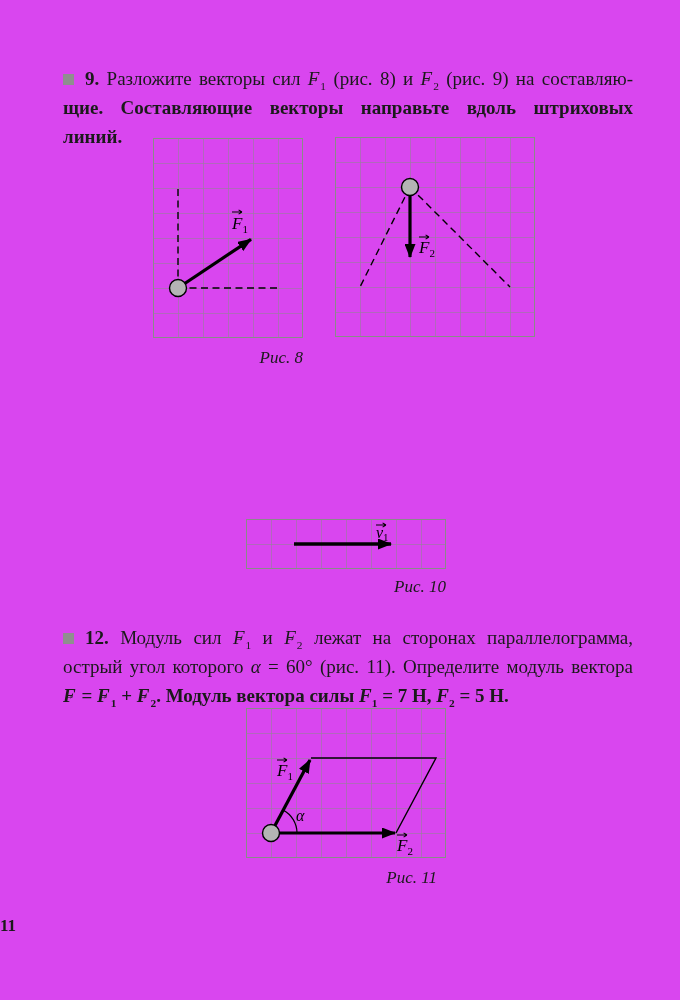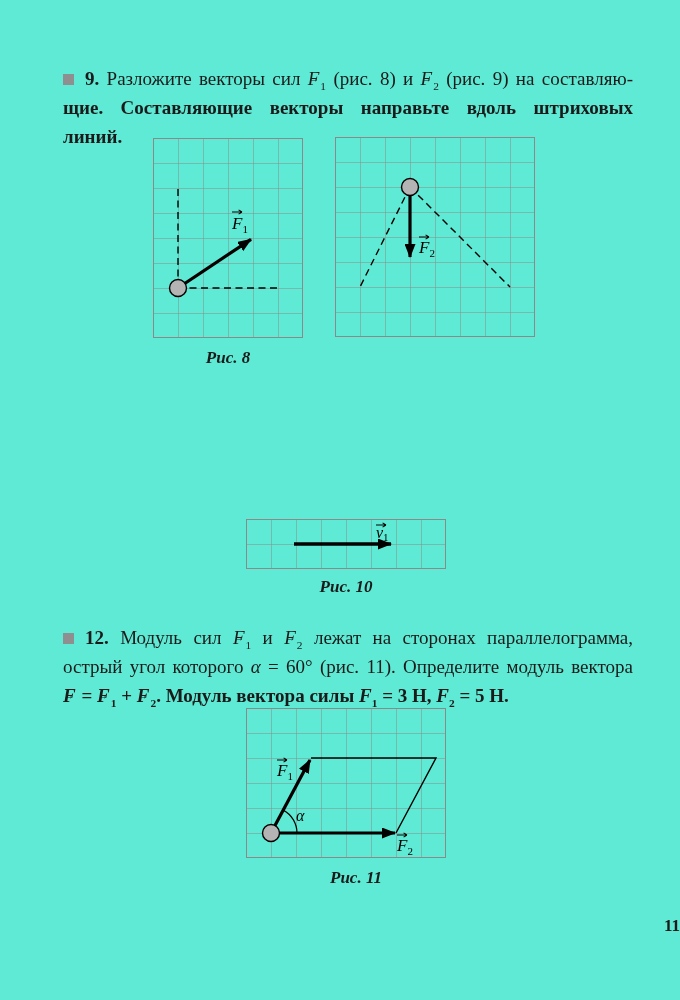--- a/index.html
+++ b/index.html
@@ -1,37 +1,37 @@
 <!DOCTYPE html>
 <html><head>
 <meta charset="utf-8">
 <style>
   html,body{margin:0;padding:0;}
   body{
     width:680px;height:1000px;background:#ffffff;
     font-family:"Liberation Serif","DejaVu Serif",serif;
     color:#1a1a1a;
   }
-  .page{position:relative;width:680px;height:1000px;background:#5eead4;overflow:hidden;}
+  .page{position:relative;width:680px;height:1000px;background:#d946ef;overflow:hidden;}
   .para{position:absolute;left:63px;width:570px;font-size:19px;line-height:29px;}
   .pline{text-align:justify;text-align-last:justify;}
   .pline.last{text-align-last:left;font-weight:bold;}
   .b{font-weight:bold;}
   .i{font-style:italic;}
   .vec{font-style:italic;position:relative;margin-right:1px;}
   .vec::before{
     content:"\2192";
     position:absolute;left:0.07em;top:-0.42em;
     font-size:0.55em;font-style:normal;color:#1a1a1a;
   }
   sub.rsub{font-size:0.6em;font-style:normal;line-height:0;}
   .bullet{display:inline-block;width:11px;height:11px;background:#8f8f8f;margin-right:11px;}
   .fig{position:absolute;}
-  .caption{position:absolute;text-align:center;font-style:italic;font-size:17px;color:#1a1a1a;font-weight:bold;}
-  .pagenum{position:absolute;top:916px;left:0;width:680px;text-align:right;font-weight:bold;font-size:17px;}
+  .caption{position:absolute;text-align:right;font-style:italic;font-size:17px;color:#1a1a1a;}
+  .pagenum{position:absolute;top:916px;left:0;width:680px;text-align:left;font-weight:bold;font-size:17px;}
   .svglbl{font-family:"Liberation Serif","DejaVu Serif",serif;font-style:italic;font-size:17px;fill:#000;}
   .svglbl-sm{font-family:"Liberation Serif","DejaVu Serif",serif;font-style:italic;font-size:16px;fill:#000;}
   .svgsub{font-style:normal;font-size:11px;}
   .alpha{font-family:"Liberation Serif","DejaVu Serif",serif;font-style:italic;font-size:16px;fill:#000;}
 </style>
 </head>
 <body>
 
 <div class="page">
 
@@ -93,21 +93,21 @@
     <rect x="0.5" y="0.5" width="199" height="49" fill="url(#gp10)" stroke="#8a8a8a" stroke-width="1"></rect>
     <line x1="48" y1="25" x2="145" y2="25" stroke="#000" stroke-width="3.4" marker-end="url(#ah10)"></line>
     <path d="M130 6 H140 M140 6 L136.6 3.9 M140 6 L136.6 8.1" stroke="#000" stroke-width="1.1" fill="none"></path>
     <text class="svglbl-sm" x="130" y="19"><tspan>v</tspan><tspan class="svgsub" dy="3">1</tspan></text>
   </svg>
   <div class="caption" style="left:246px;top:577px;width:200px">Рис. 10</div>
 
   <div class="para" style="top:623px">
       <div class="pline"><span class="bullet"></span><span class="b">12.</span><span> Модуль сил </span><span class="vec">F</span><sub class="rsub">1</sub><span> и </span><span class="vec">F</span><sub class="rsub">2</sub><span> лежат на сторонах параллелограмма,</span></div>
       <div class="pline"><span>острый угол которого </span><span class="i">α</span><span> = 60° (рис. 11). Определите модуль вектора</span></div>
-      <div class="pline last"><span class="vec">F</span><span> = </span><span class="vec">F</span><sub class="rsub">1</sub><span> + </span><span class="vec">F</span><sub class="rsub">2</sub><span>. Модуль вектора силы </span><span class="i">F</span><sub class="rsub">1</sub><span> = 3 Н, </span><span class="i">F</span><sub class="rsub">2</sub><span> = 5 Н.</span></div>
+      <div class="pline last"><span class="vec">F</span><span> = </span><span class="vec">F</span><sub class="rsub">1</sub><span> + </span><span class="vec">F</span><sub class="rsub">2</sub><span>. Модуль вектора силы </span><span class="i">F</span><sub class="rsub">1</sub><span> = 7 Н, </span><span class="i">F</span><sub class="rsub">2</sub><span> = 5 Н.</span></div>
     </div>
 
   <svg class="fig" style="left:246px;top:708px" width="200" height="150" viewBox="0 0 200 150">
     <defs>
       <pattern id="gp11" width="25" height="25" patternUnits="userSpaceOnUse">
         <path d="M25 0 H0 V25" fill="none" stroke="#8a8a8a" stroke-width="1"></path>
       </pattern>
       <marker id="ah11" viewBox="0 0 14 11" refX="13" refY="5.5" markerWidth="14" markerHeight="11" orient="auto" markerUnits="userSpaceOnUse">
         <path d="M0 0 L14 5.5 L0 11 Z" fill="#000"></path>
       </marker>
@@ -117,17 +117,17 @@
     <path d="M51 125 A26 26 0 0 0 37.2 102.1" stroke="#000" stroke-width="1.2" fill="none"></path>
     <line x1="25" y1="125" x2="64" y2="51.9" stroke="#000" stroke-width="3.2" marker-end="url(#ah11)"></line>
     <line x1="25" y1="125" x2="149" y2="125" stroke="#000" stroke-width="3.2" marker-end="url(#ah11)"></line>
     <circle cx="25" cy="125" r="8.5" fill="#b4b4b4" stroke="#000" stroke-width="1.4"></circle>
     <path d="M31 52 H41 M41 52 L37.6 49.9 M41 52 L37.6 54.1" stroke="#000" stroke-width="1.1" fill="none"></path>
     <text class="svglbl" x="31" y="68"><tspan>F</tspan><tspan class="svgsub" dy="4">1</tspan></text>
     <text class="alpha" x="50" y="113">α</text>
     <path d="M151 127 H161 M161 127 L157.6 124.9 M161 127 L157.6 129.1" stroke="#000" stroke-width="1.1" fill="none"></path>
     <text class="svglbl" x="151" y="143"><tspan>F</tspan><tspan class="svgsub" dy="4">2</tspan></text>
   </svg>
-  <div class="caption" style="left:256px;top:868px;width:200px">Рис. 11</div>
+  <div class="caption" style="left:237px;top:868px;width:200px">Рис. 11</div>
 
   <div class="pagenum">11</div>
 
 </div>
 
 </body></html>

